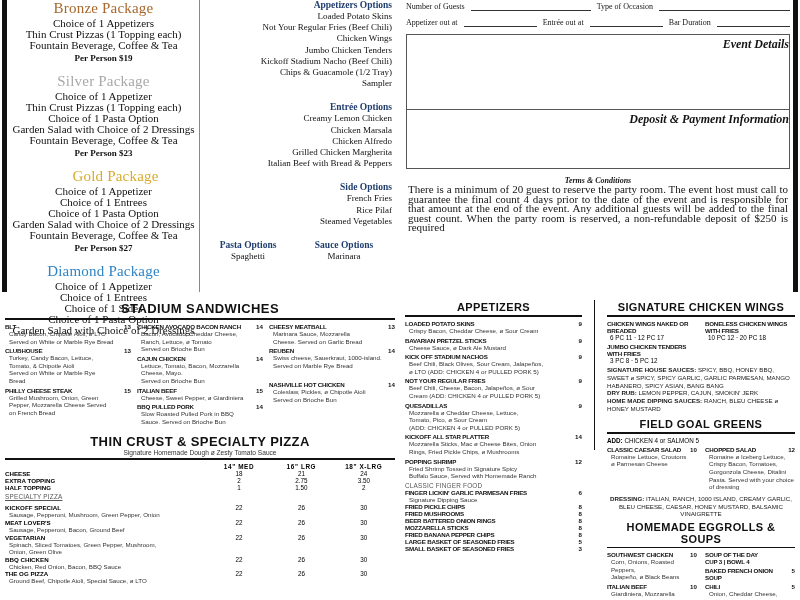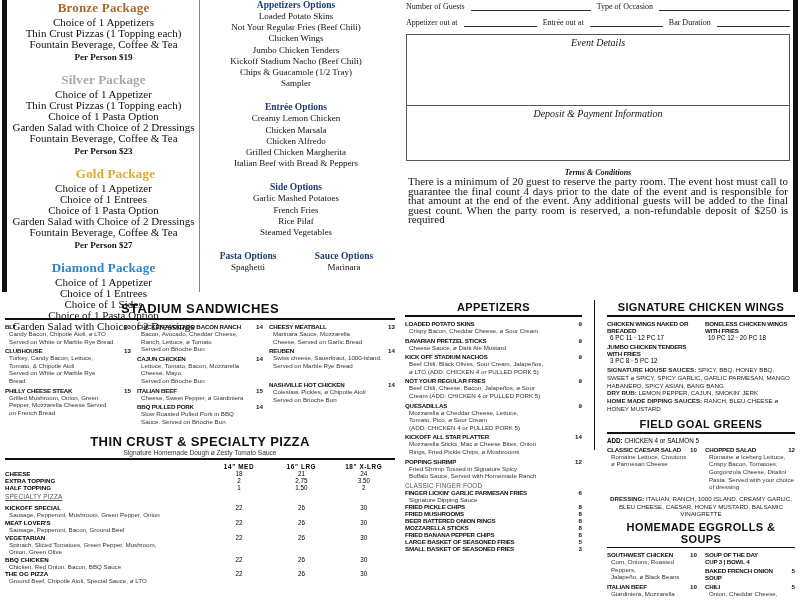--- a/index.html
+++ b/index.html
@@ -16,52 +16,52 @@
 
   
   .banquet {
     width: 400px; height: 300px; position: relative;
     font-family: "Liberation Serif", serif;
     padding: 0 8px;
   }
   .banq-cols { display: flex; height: 292px; }
   .banq-col { width: 50%; text-align: center; position: relative; }
   .banq-col.left { border-right: 1px solid #888; }
-  .pkg-title { font-weight: bold; font-size: 13px; letter-spacing: .2px; margin-bottom: 1px; }
+  .pkg-title { font-weight: normal; font-size: 15px; letter-spacing: .2px; margin-bottom: 1px; }
   .pkg-bronze { color: #a9672c; }
   .pkg-silver { color: #a8a8a8; }
   .pkg-gold   { color: #d8ab2e; padding-left: 24px; }
   .pkg-diamond{ color: #2f84c6; }
   .pkg-line { font-size: 11px; line-height: 11.2px; color: #111; }
   .pkg-price { font-size: 9px; font-weight: bold; line-height: 12px; color:#111; }
   .pkg-block { margin-bottom: 9px; }
   .opt-head { font-weight: bold; font-size: 9.5px; color: #1f3d6e; margin-bottom: 1px; }
   .opt-line { font-size: 9px; line-height: 11.2px; color: #111; }
-  .opt-block { margin-bottom: 13px; }
+  .opt-block { margin-bottom: 13px; text-align: right; }
   .two-mini { display: flex; justify-content: space-around; margin-top: 4px; }
   .two-mini > div { width: 50%; }
 
   
   .vbar-l { position: absolute; left: 2px; top: 0; width: 5px; height: 292px; background: #111; }
   .vbar-r { position: absolute; right: 2px; top: 0; width: 5px; height: 292px; background: #111; }
 
   
   .contract {
     width: 400px; height: 300px; position: relative;
     font-family: "Liberation Serif", serif;
     padding: 2px 10px 0 6px;
     font-size: 8px; color: #151515;
   }
   .form-row { display:flex; align-items:flex-end; gap:6px; margin-bottom:7px; font-size:8px; }
   .form-row .lab { white-space: nowrap; }
   .ul { border-bottom: 1px solid #333; flex: 1 1 auto; height: 9px; }
   .ul.sm { max-width: 90px; }
   .ul.md { max-width: 120px; }
   .box { border: 1px solid #555; width: 100%; }
-  .box-title { text-align:center; font-style: italic; font-weight: normal; font-size: 10px; padding: 2px 0 1px; }
+  .box-title { text-align:right; font-style: italic; font-weight: bold; font-size: 12px; padding: 2px 0 1px; }
   .box-body { height: 56px; }
   .box-body.short { height: 40px; }
   .divider-line { border-top: 1px solid #555; }
   .terms-head { text-align:center; font-style: italic; font-weight: bold; font-size: 8px; margin-top: 7px; }
   .terms-body { font-size: 11px; line-height: 9.6px; text-align: justify; padding: 0 2px; }
 
   
   .menu-area { position: relative; width: 800px; height: 300px; display: flex; }
   .menu-col { width: 400px; padding: 0 5px; }
   .menu-col.right { border-left: 0; }
@@ -166,21 +166,20 @@
           <div class="opt-block">
             <div class="opt-head">Entrée Options</div>
             <div class="opt-line">Creamy Lemon Chicken</div>
             <div class="opt-line">Chicken Marsala</div>
             <div class="opt-line">Chicken Alfredo</div>
             <div class="opt-line">Grilled Chicken Margherita</div>
             <div class="opt-line">Italian Beef with Bread &amp; Peppers</div>
           </div>
           <div class="opt-block">
             <div class="opt-head">Side Options</div>
-            <div class="opt-line">Garlic Mashed Potatoes</div>
             <div class="opt-line">French Fries</div>
             <div class="opt-line">Rice Pilaf</div>
             <div class="opt-line">Steamed Vegetables</div>
           </div>
           <div class="two-mini">
             <div>
               <div class="opt-head">Pasta Options</div>
               <div class="opt-line">Spaghetti</div>
             </div>
             <div>

